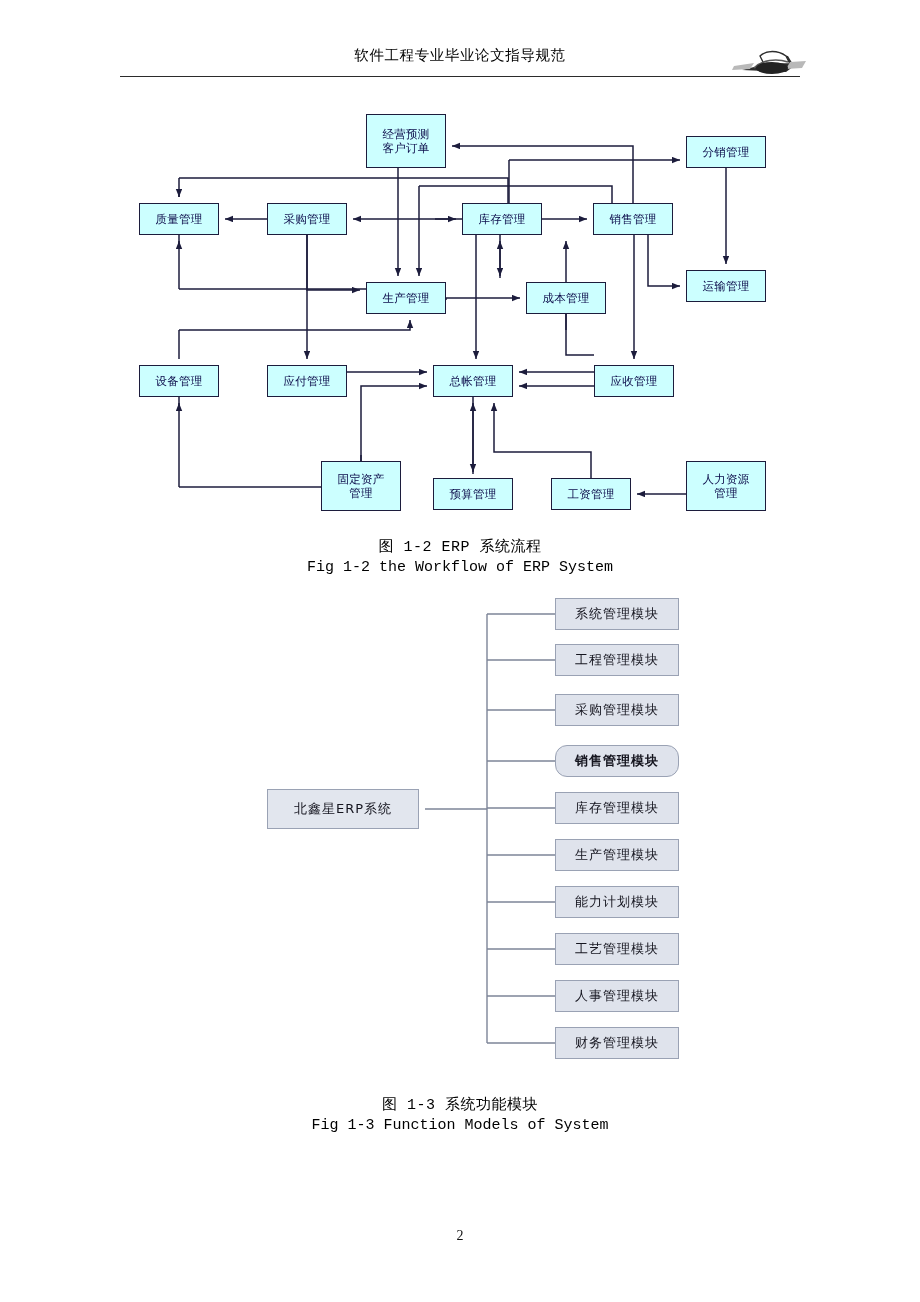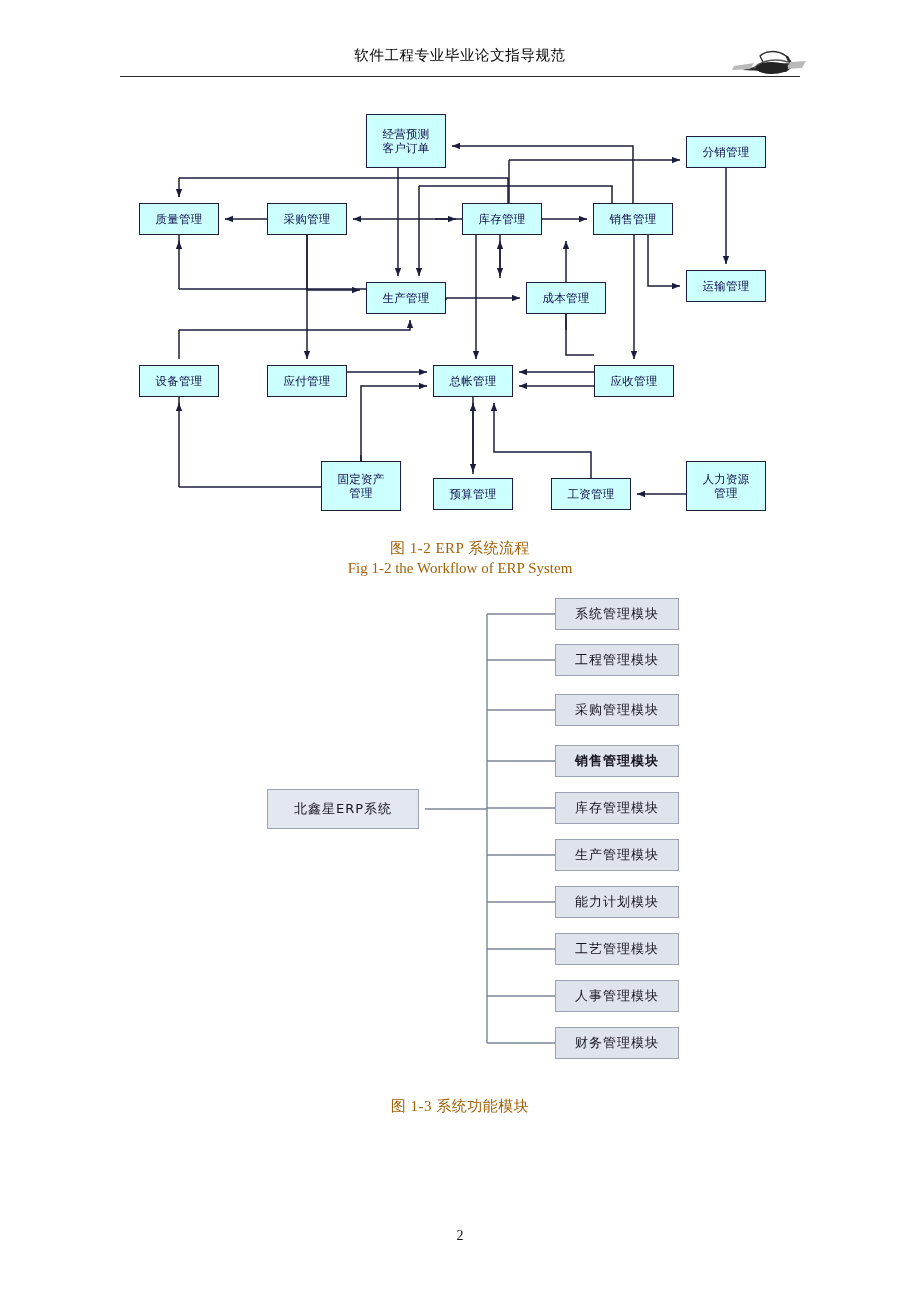--- a/index.html
+++ b/index.html
@@ -53,24 +53,24 @@
   }
 
   
   .figure-area { position: absolute; }
 
   .caption {
     position: absolute;
     width: 920px;
     left: 0;
     text-align: center;
-    font-family: Liberation Serif, serif;
+    font-family: Liberation Mono, monospace;
     font-size: 15px;
     line-height: 20px;
-    color: #a16207;
+    color: #000000;
   }
   .caption .cn { letter-spacing: 0.5px; }
 
   
   .fbox {
     position: absolute;
     box-sizing: border-box;
     background: #ccffff;
     border: 1.4px solid #1c1c3c;
     font-family: "DejaVu Sans", sans-serif;
@@ -96,21 +96,21 @@
     color: #14141e;
     display: flex;
     align-items: center;
     justify-content: center;
     text-align: center;
     letter-spacing: 1px;
   }
   .tbox.root {
     background: #e2e6ee;
   }
-  .tbox.bold { font-weight: bold; }
+  .tbox.bold { font-weight: bold; border-radius: 12px; }
 
   
   #page-number {
     position: absolute;
     left: 0;
     top: 1228px;
     width: 920px;
     text-align: center;
     font-family: "Liberation Serif", serif;
     font-size: 14px;
@@ -287,16 +287,17 @@
       <div class="tbox" style="left: 555px; top: 792px; width: 124px; height: 32px; background: rgb(223, 227, 236); border-color: rgb(154, 162, 180);">库存管理模块</div>
       <div class="tbox" style="left: 555px; top: 839px; width: 124px; height: 32px; background: rgb(223, 227, 236); border-color: rgb(154, 162, 180);">生产管理模块</div>
       <div class="tbox" style="left: 555px; top: 886px; width: 124px; height: 32px; background: rgb(223, 227, 236); border-color: rgb(154, 162, 180);">能力计划模块</div>
       <div class="tbox" style="left: 555px; top: 933px; width: 124px; height: 32px; background: rgb(223, 227, 236); border-color: rgb(154, 162, 180);">工艺管理模块</div>
       <div class="tbox" style="left: 555px; top: 980px; width: 124px; height: 32px; background: rgb(223, 227, 236); border-color: rgb(154, 162, 180);">人事管理模块</div>
       <div class="tbox" style="left: 555px; top: 1027px; width: 124px; height: 32px; background: rgb(223, 227, 236); border-color: rgb(154, 162, 180);">财务管理模块</div>
     </div>
 
   <div class="caption" style="top:1096px; pointer-events:auto;">
     <div class="cn">图 1-3  系统功能模块</div>
+    <div>Fig 1-3 Function Models of System</div>
   </div>
 </div>
 
 <div id="page-number">2</div>
 
 </body></html>

